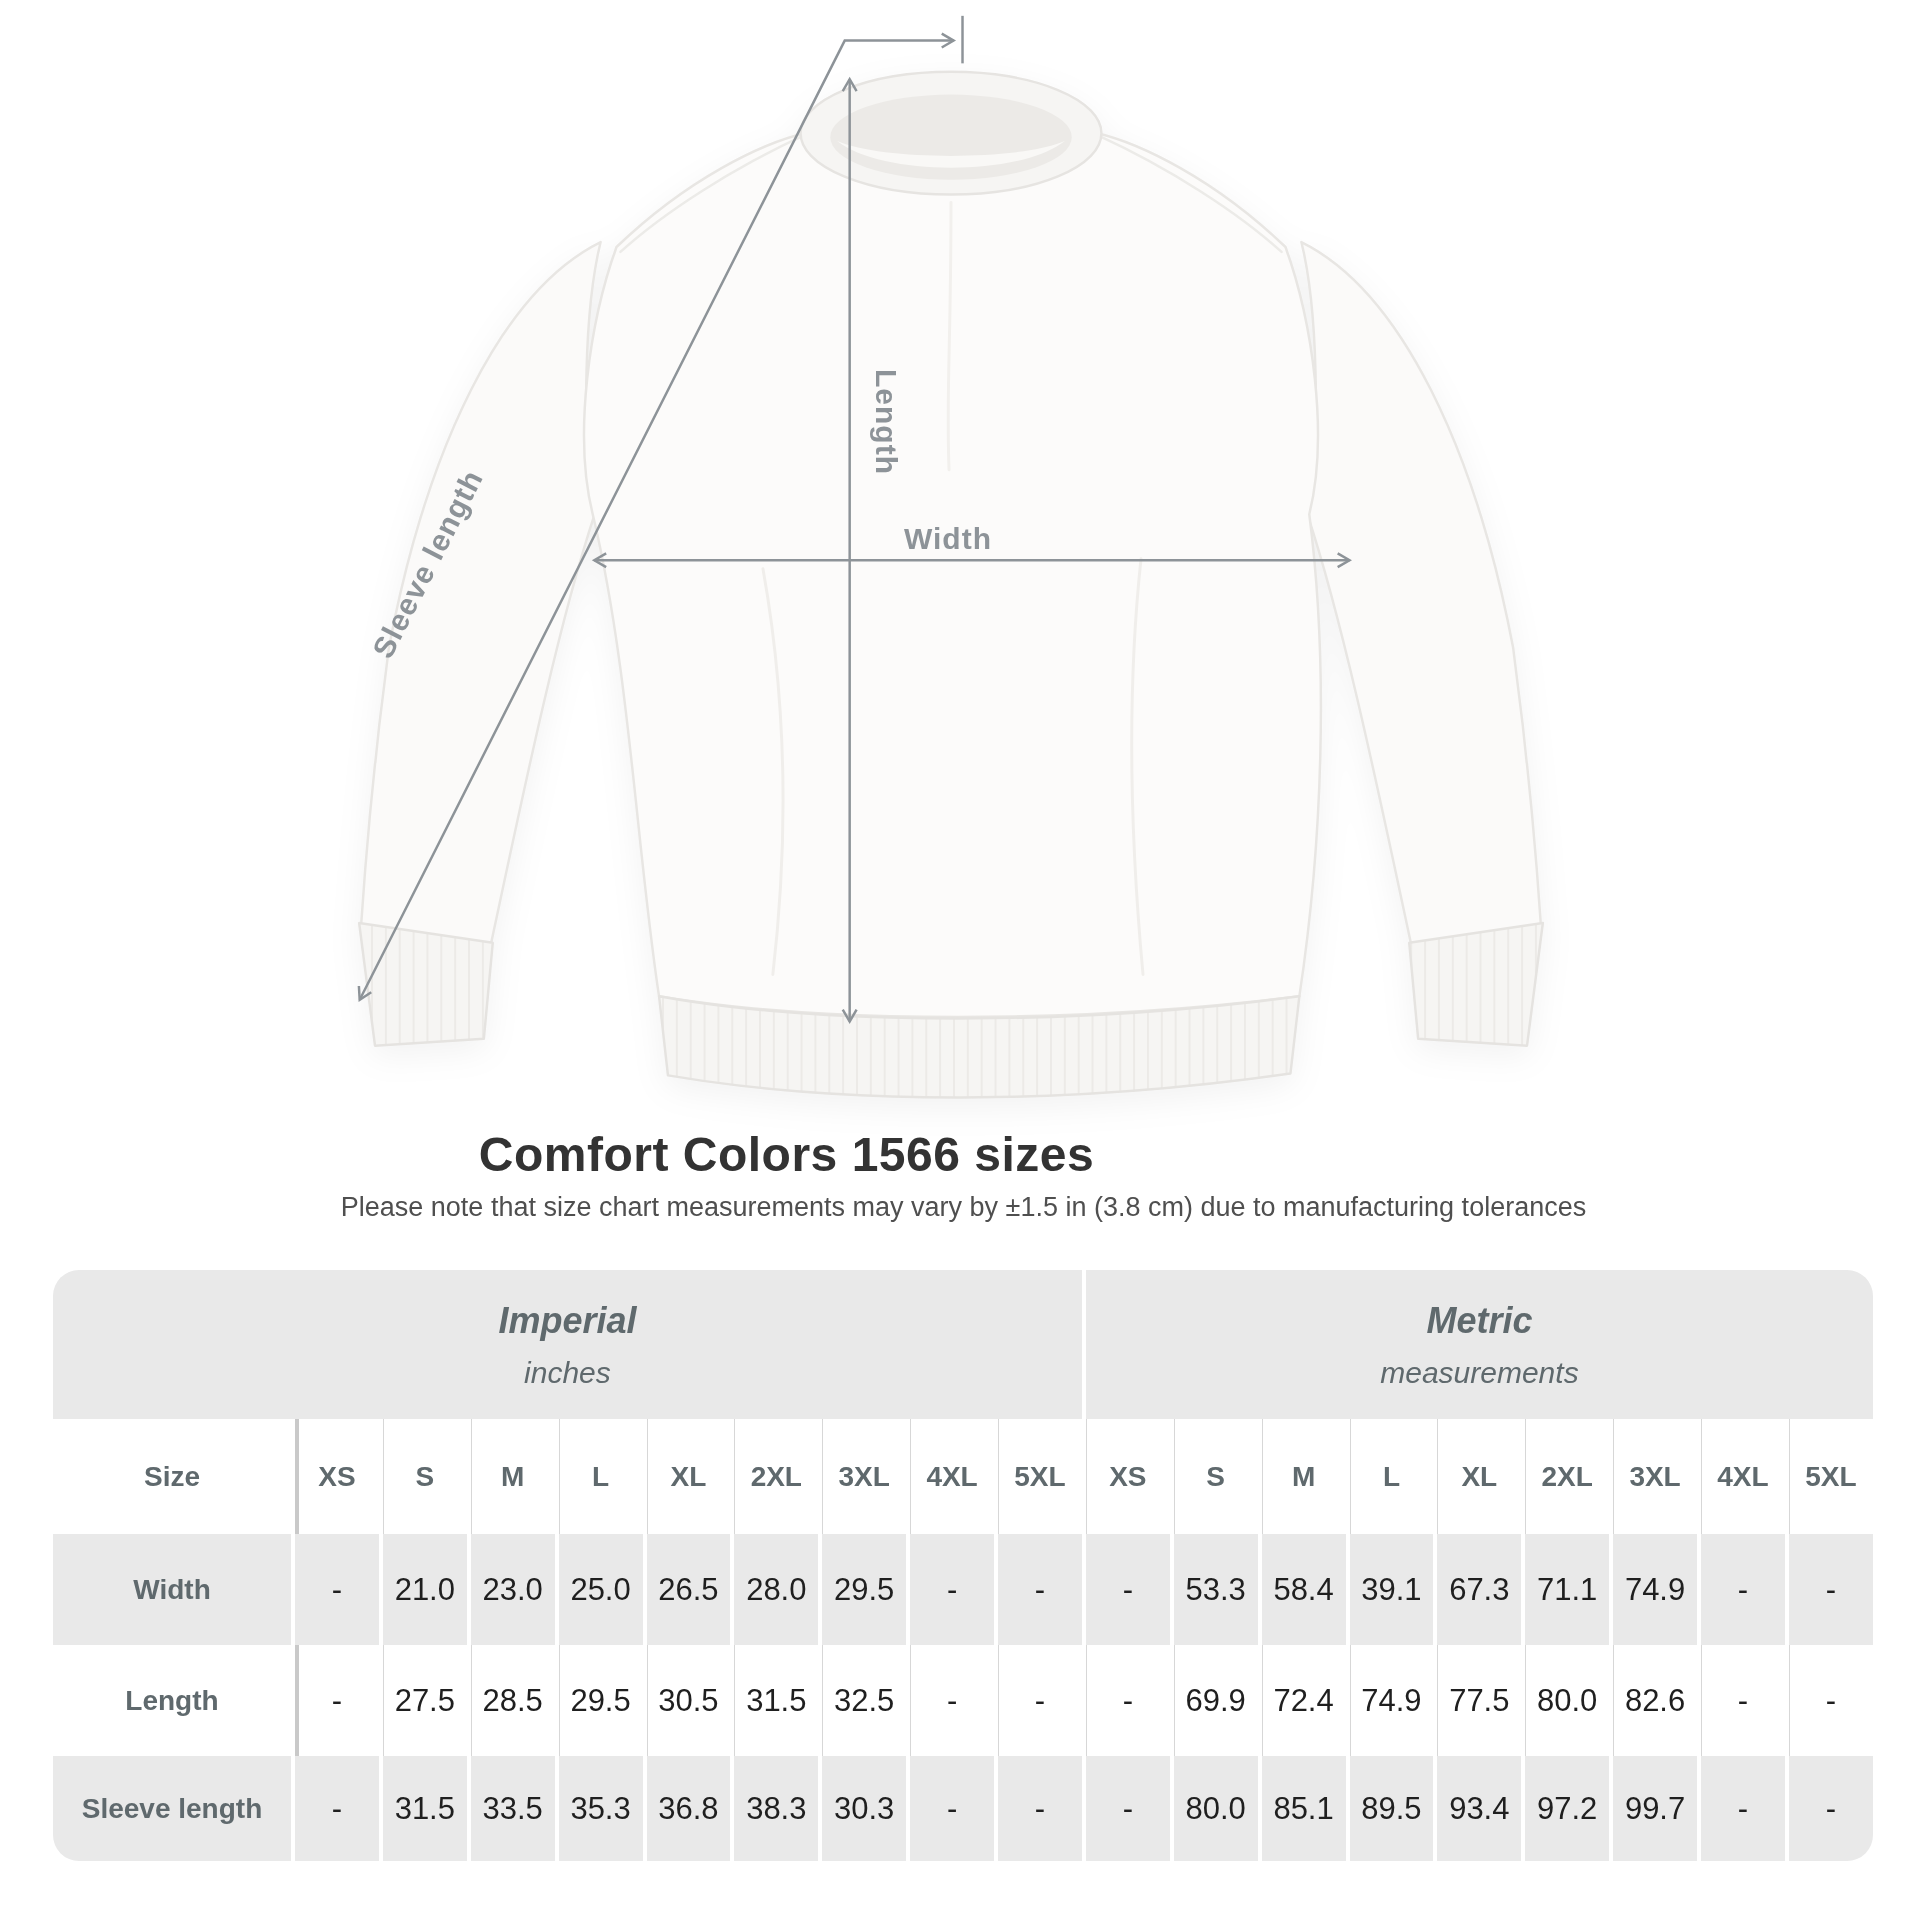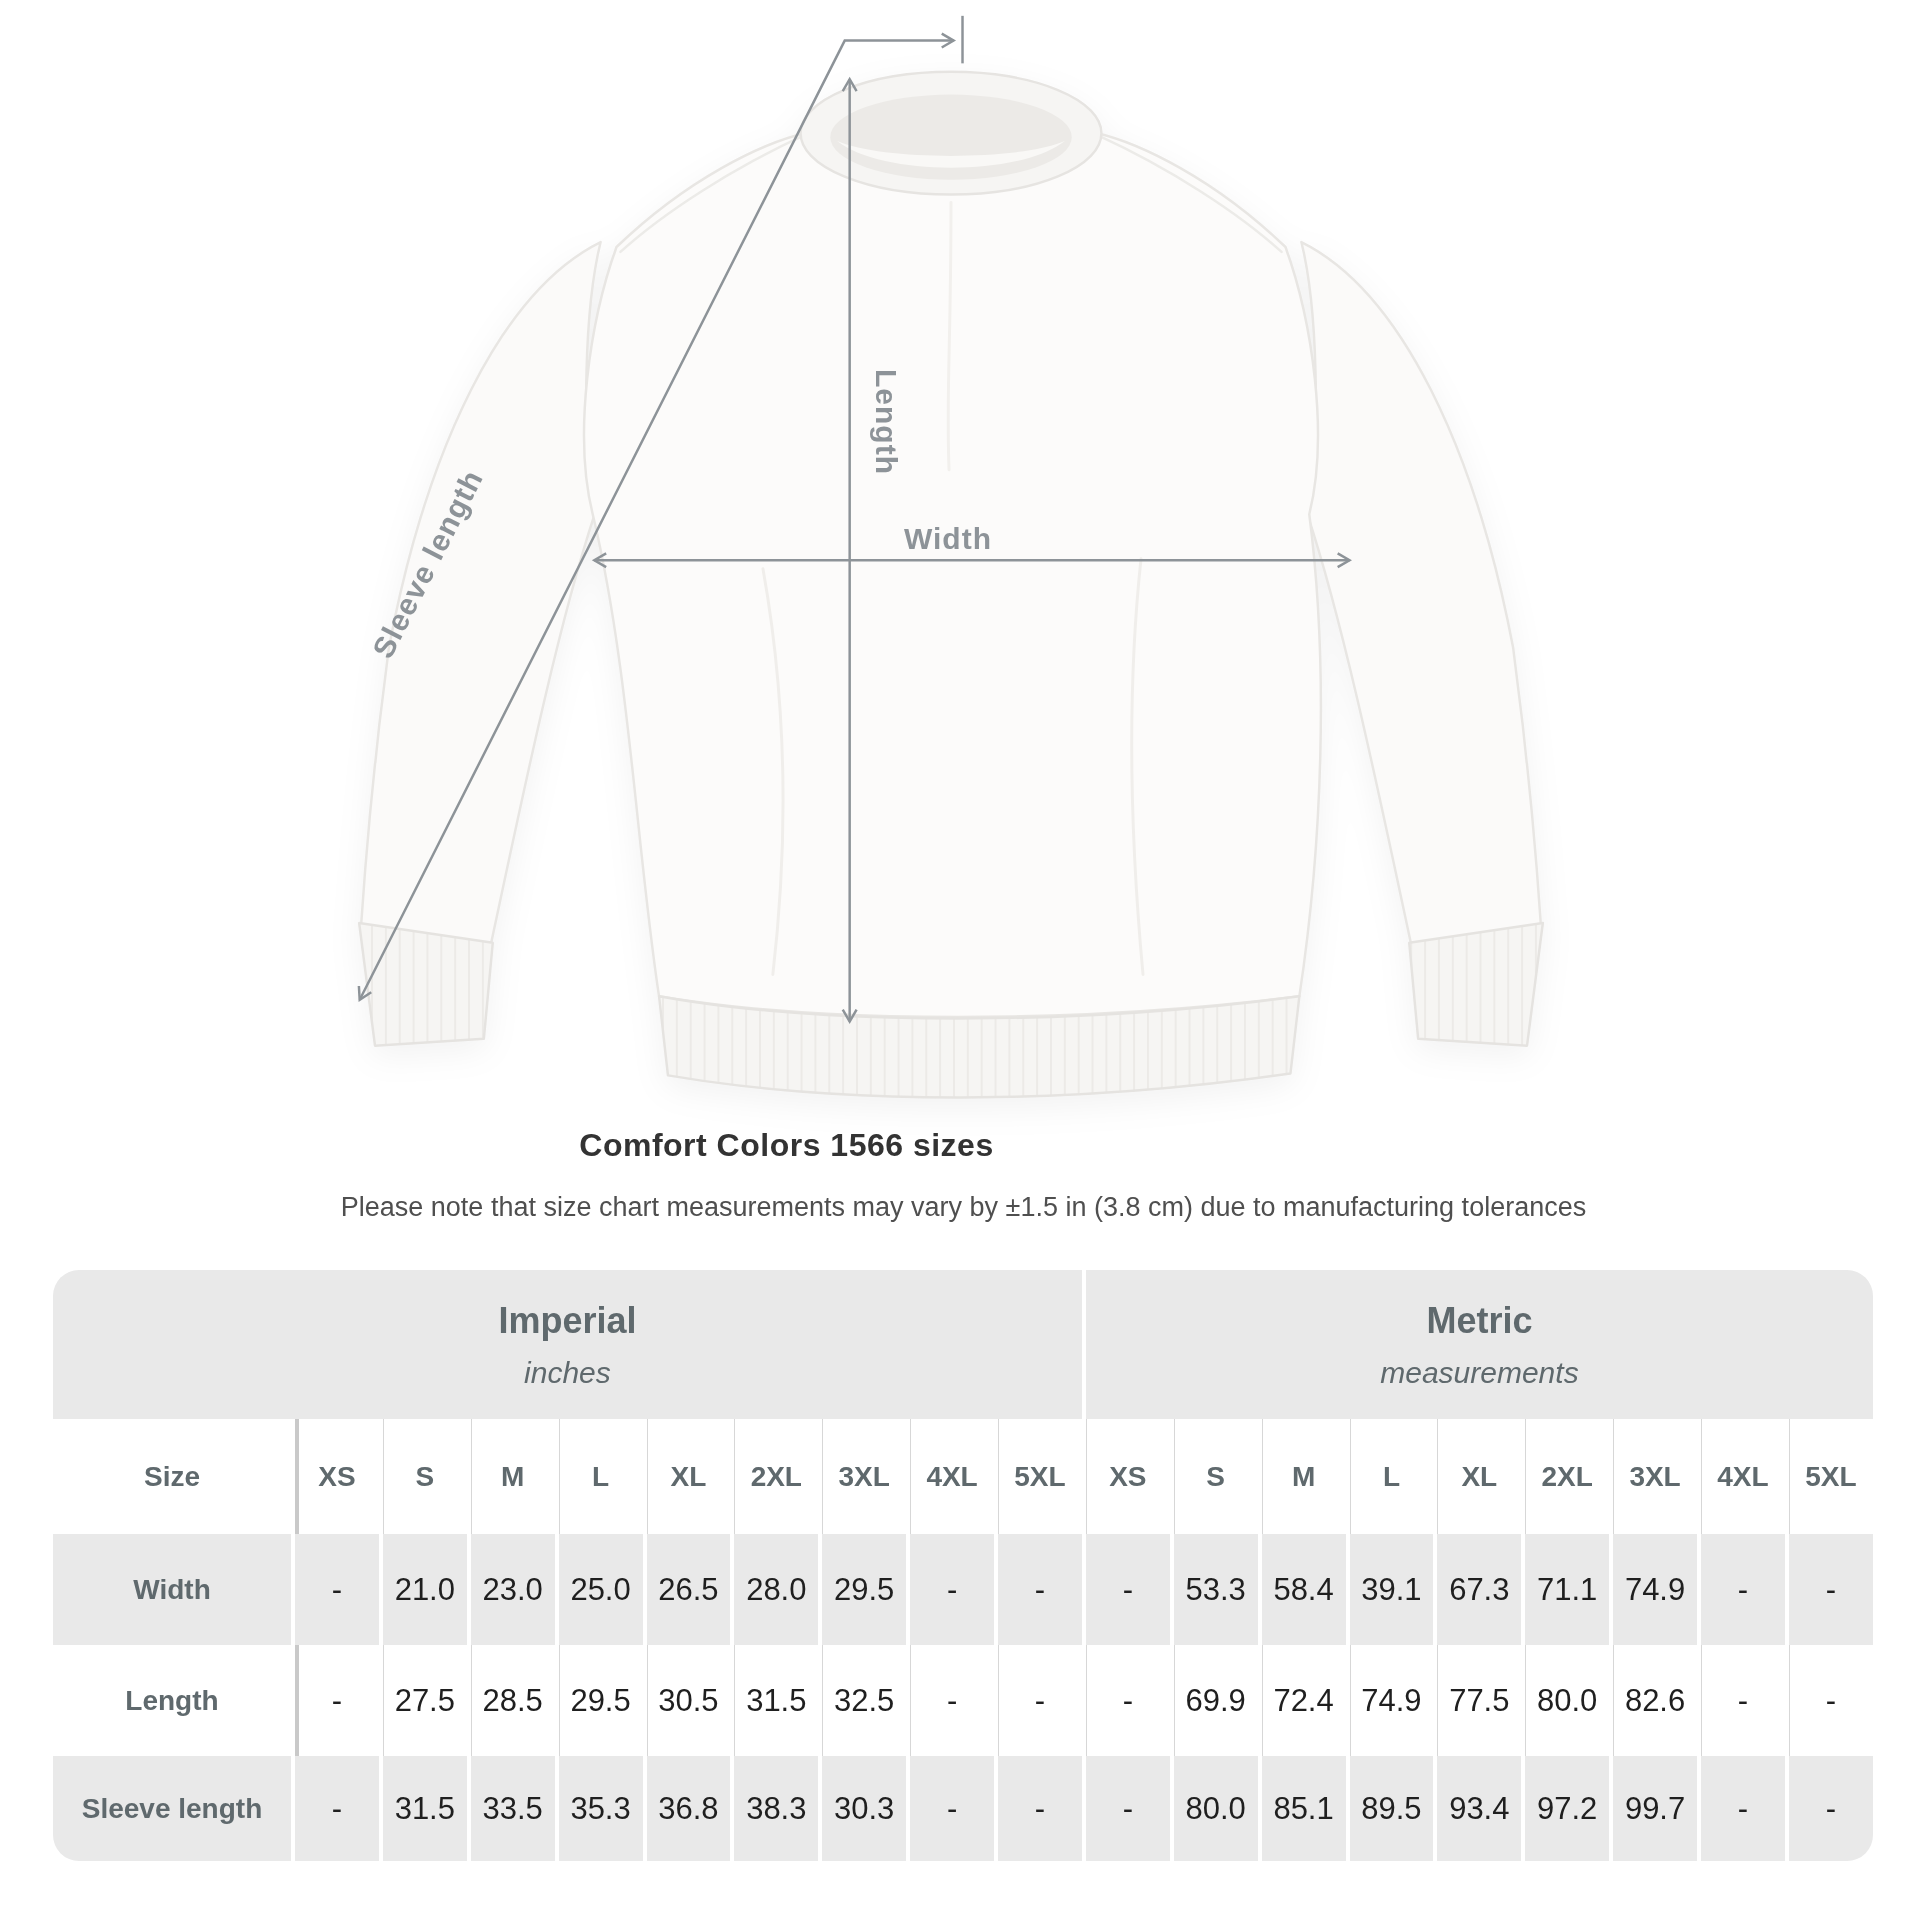--- a/index.html
+++ b/index.html
@@ -27,21 +27,21 @@
     position:absolute;color:var(--dimension-color);font-weight:bold;
     font-size:30px;letter-spacing:1px;white-space:nowrap;
     transform:translate(-50%,-50%);
   }
   .dim-label.rot90{transform:translate(-50%,-50%) rotate(90deg);}
   .dim-label.rotsleeve{transform:translate(-50%,-50%) rotate(-63deg);}
 
   
   .chart-title{
     position:absolute;left:0;top:1127px;width:1573px;text-align:center;
-    font-size:32px;font-weight:bold;color:var(--title-text);letter-spacing:0.5px;
+    font-size:48px;font-weight:bold;color:var(--title-text);letter-spacing:0.5px;
   }
   .chart-subtitle{
     position:absolute;left:0;top:1192px;width:1927px;text-align:center;
     font-size:27px;color:var(--subtitle-text);
   }
 
   
   .table-wrap{position:absolute;left:53px;top:1270px;width:1820px;}
   table.sizechart{
     border-collapse:separate;border-spacing:0;table-layout:fixed;
@@ -49,21 +49,21 @@
   }
   col.label-col{width:238px;}
   .sizechart td,.sizechart th{
     text-align:center;vertical-align:middle;padding:0;font-weight:normal;
   }
   .sizechart tr > *:not(:first-child){border-left:4px solid #ffffff;}
 
   tr.band-row td{background:var(--band-bg);height:149px;}
   tr.band-row td.first{border-top-left-radius:26px;}
   tr.band-row td.last{border-top-right-radius:26px;}
-  .unit-name{font-size:36px;font-weight:bold;color:var(--heading-text);}
+  .unit-name{font-size:36px;font-weight:bold;font-style:italic;color:var(--heading-text);}
   .unit-sub{font-size:30px;font-style:italic;color:var(--heading-text);margin-top:14px;}
 
   tr.row-sizes > *{background:#ffffff;height:115px;
     font-size:28px;font-weight:bold;color:var(--heading-text);}
   tr.row-gray > *{background:var(--band-bg);}
   tr.row-white > *{background:#ffffff;}
   tr.lined > *:not(:first-child){box-shadow:inset 1px 0 0 var(--divider-light);}
   tr.lined > *:nth-child(2){box-shadow:inset 4px 0 0 var(--divider-strong);}
 
   tr.data-row{height:111px;}

